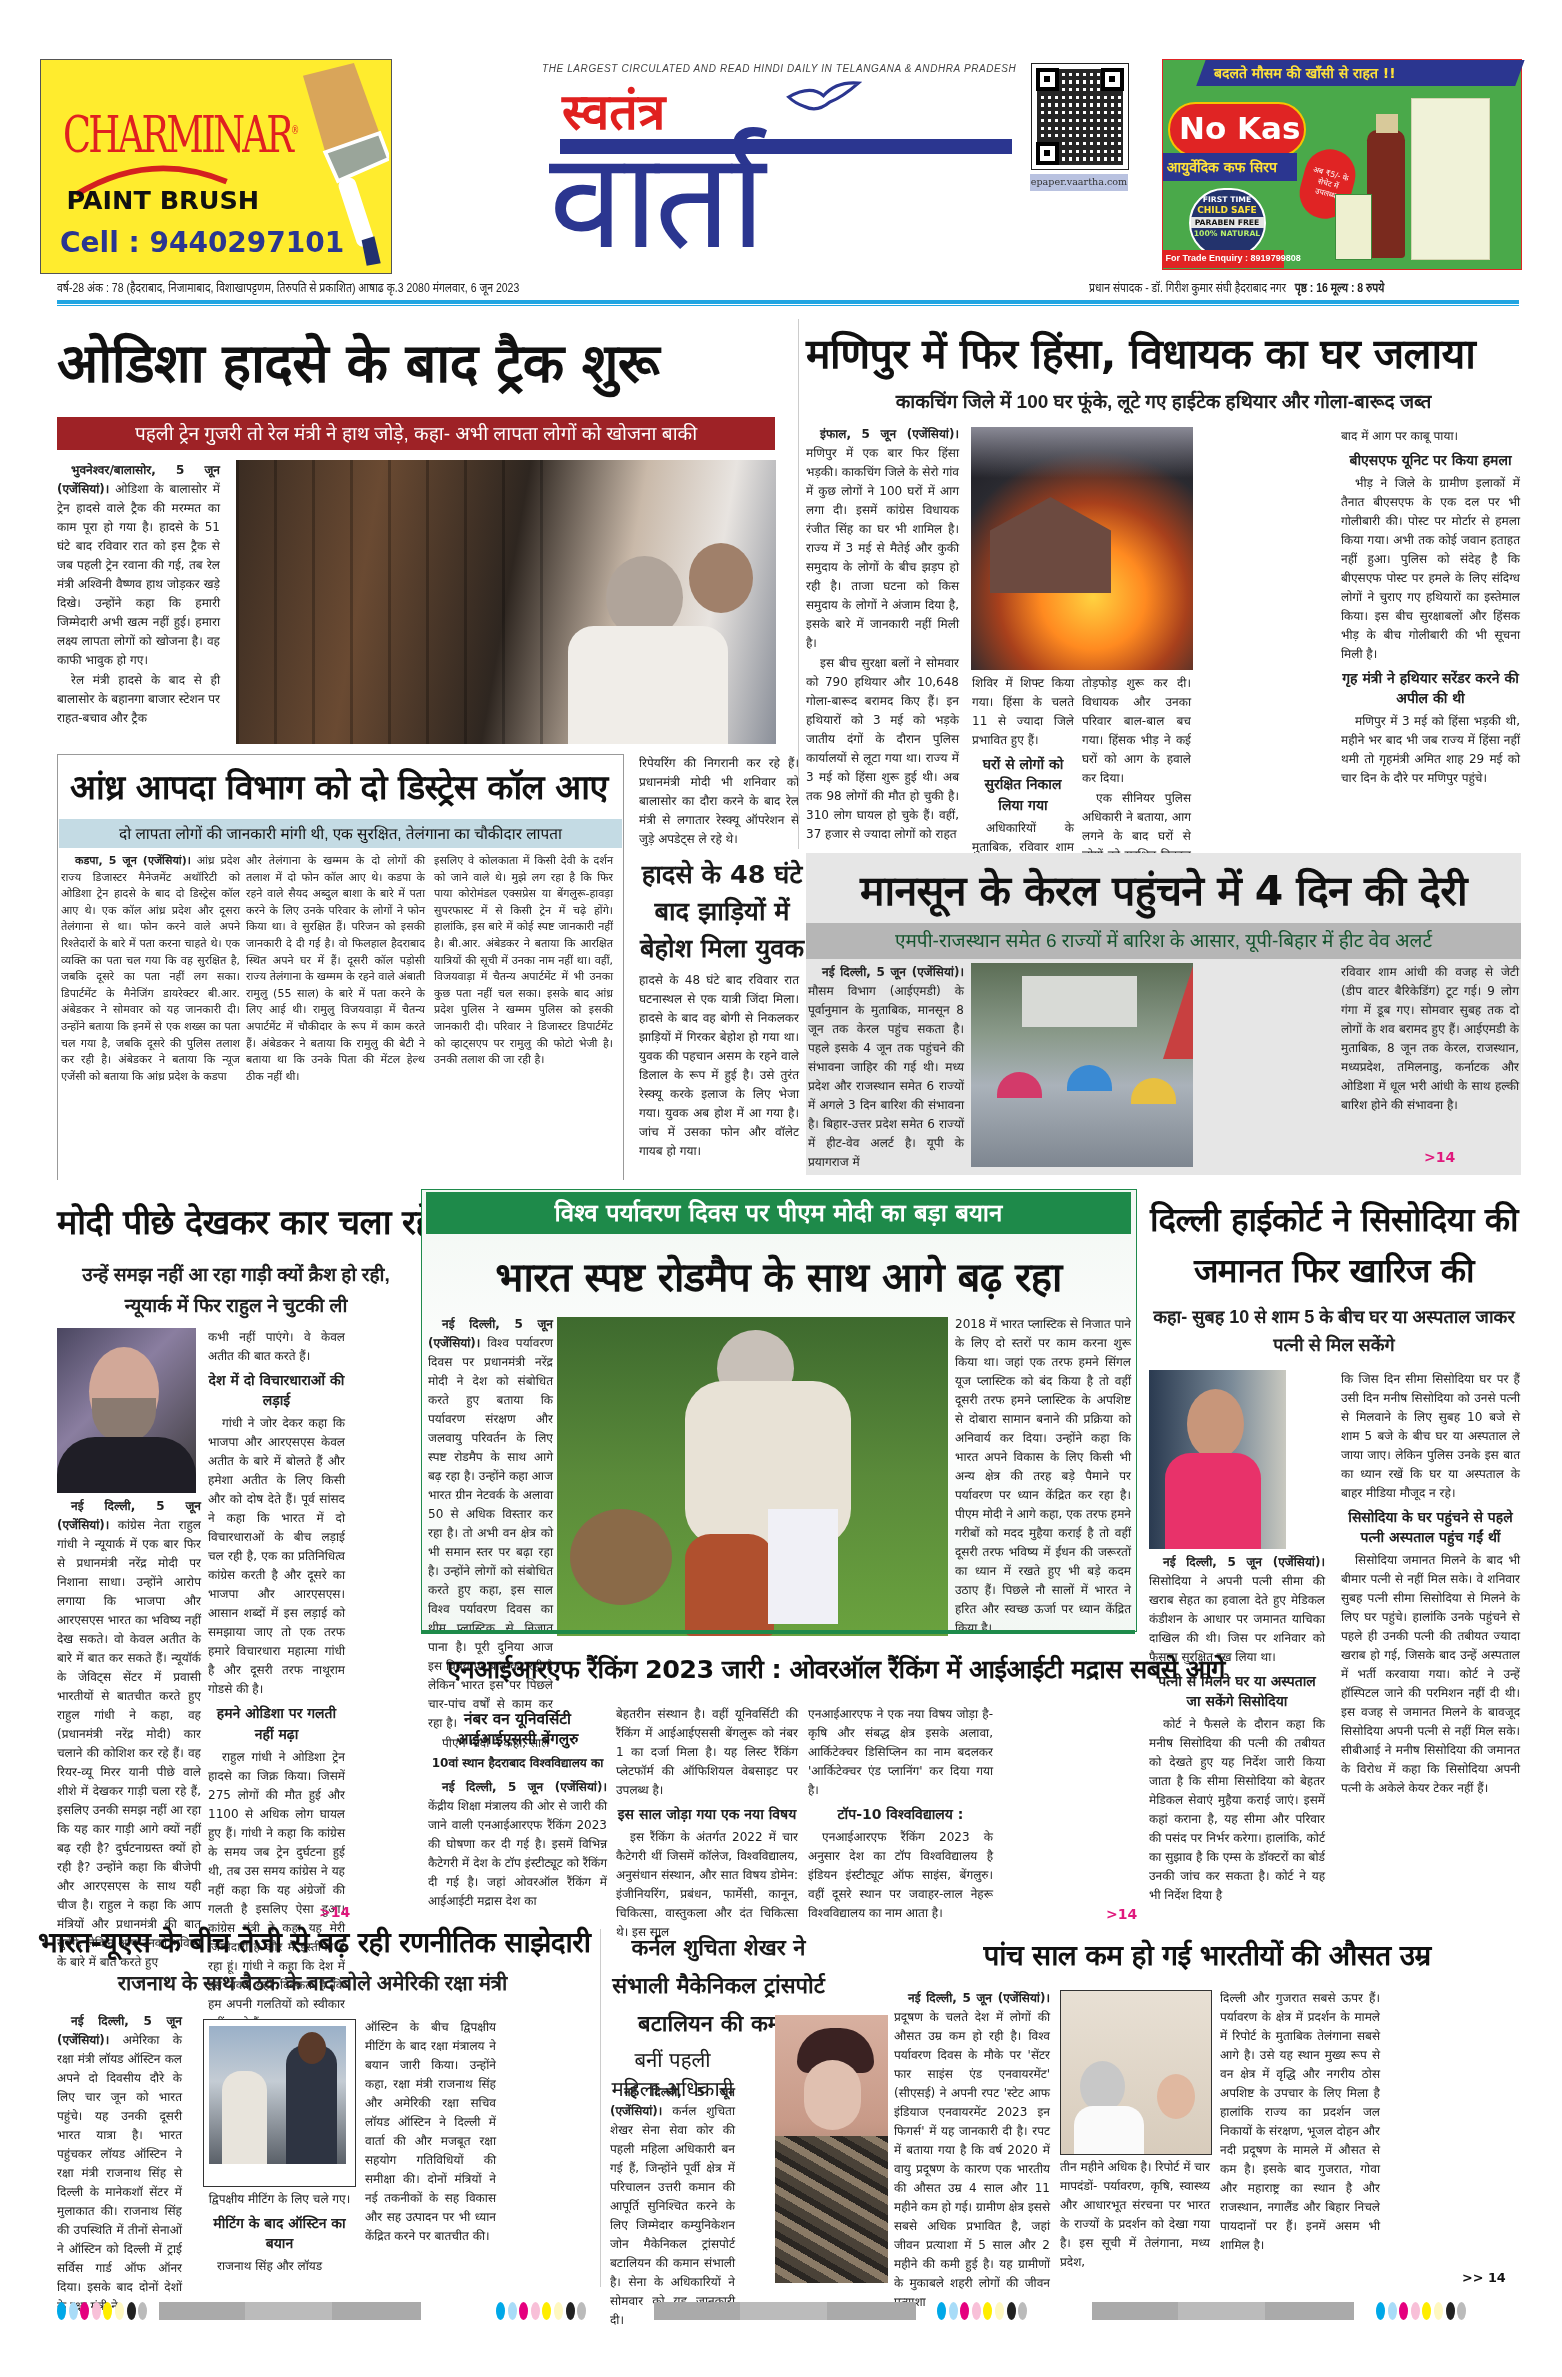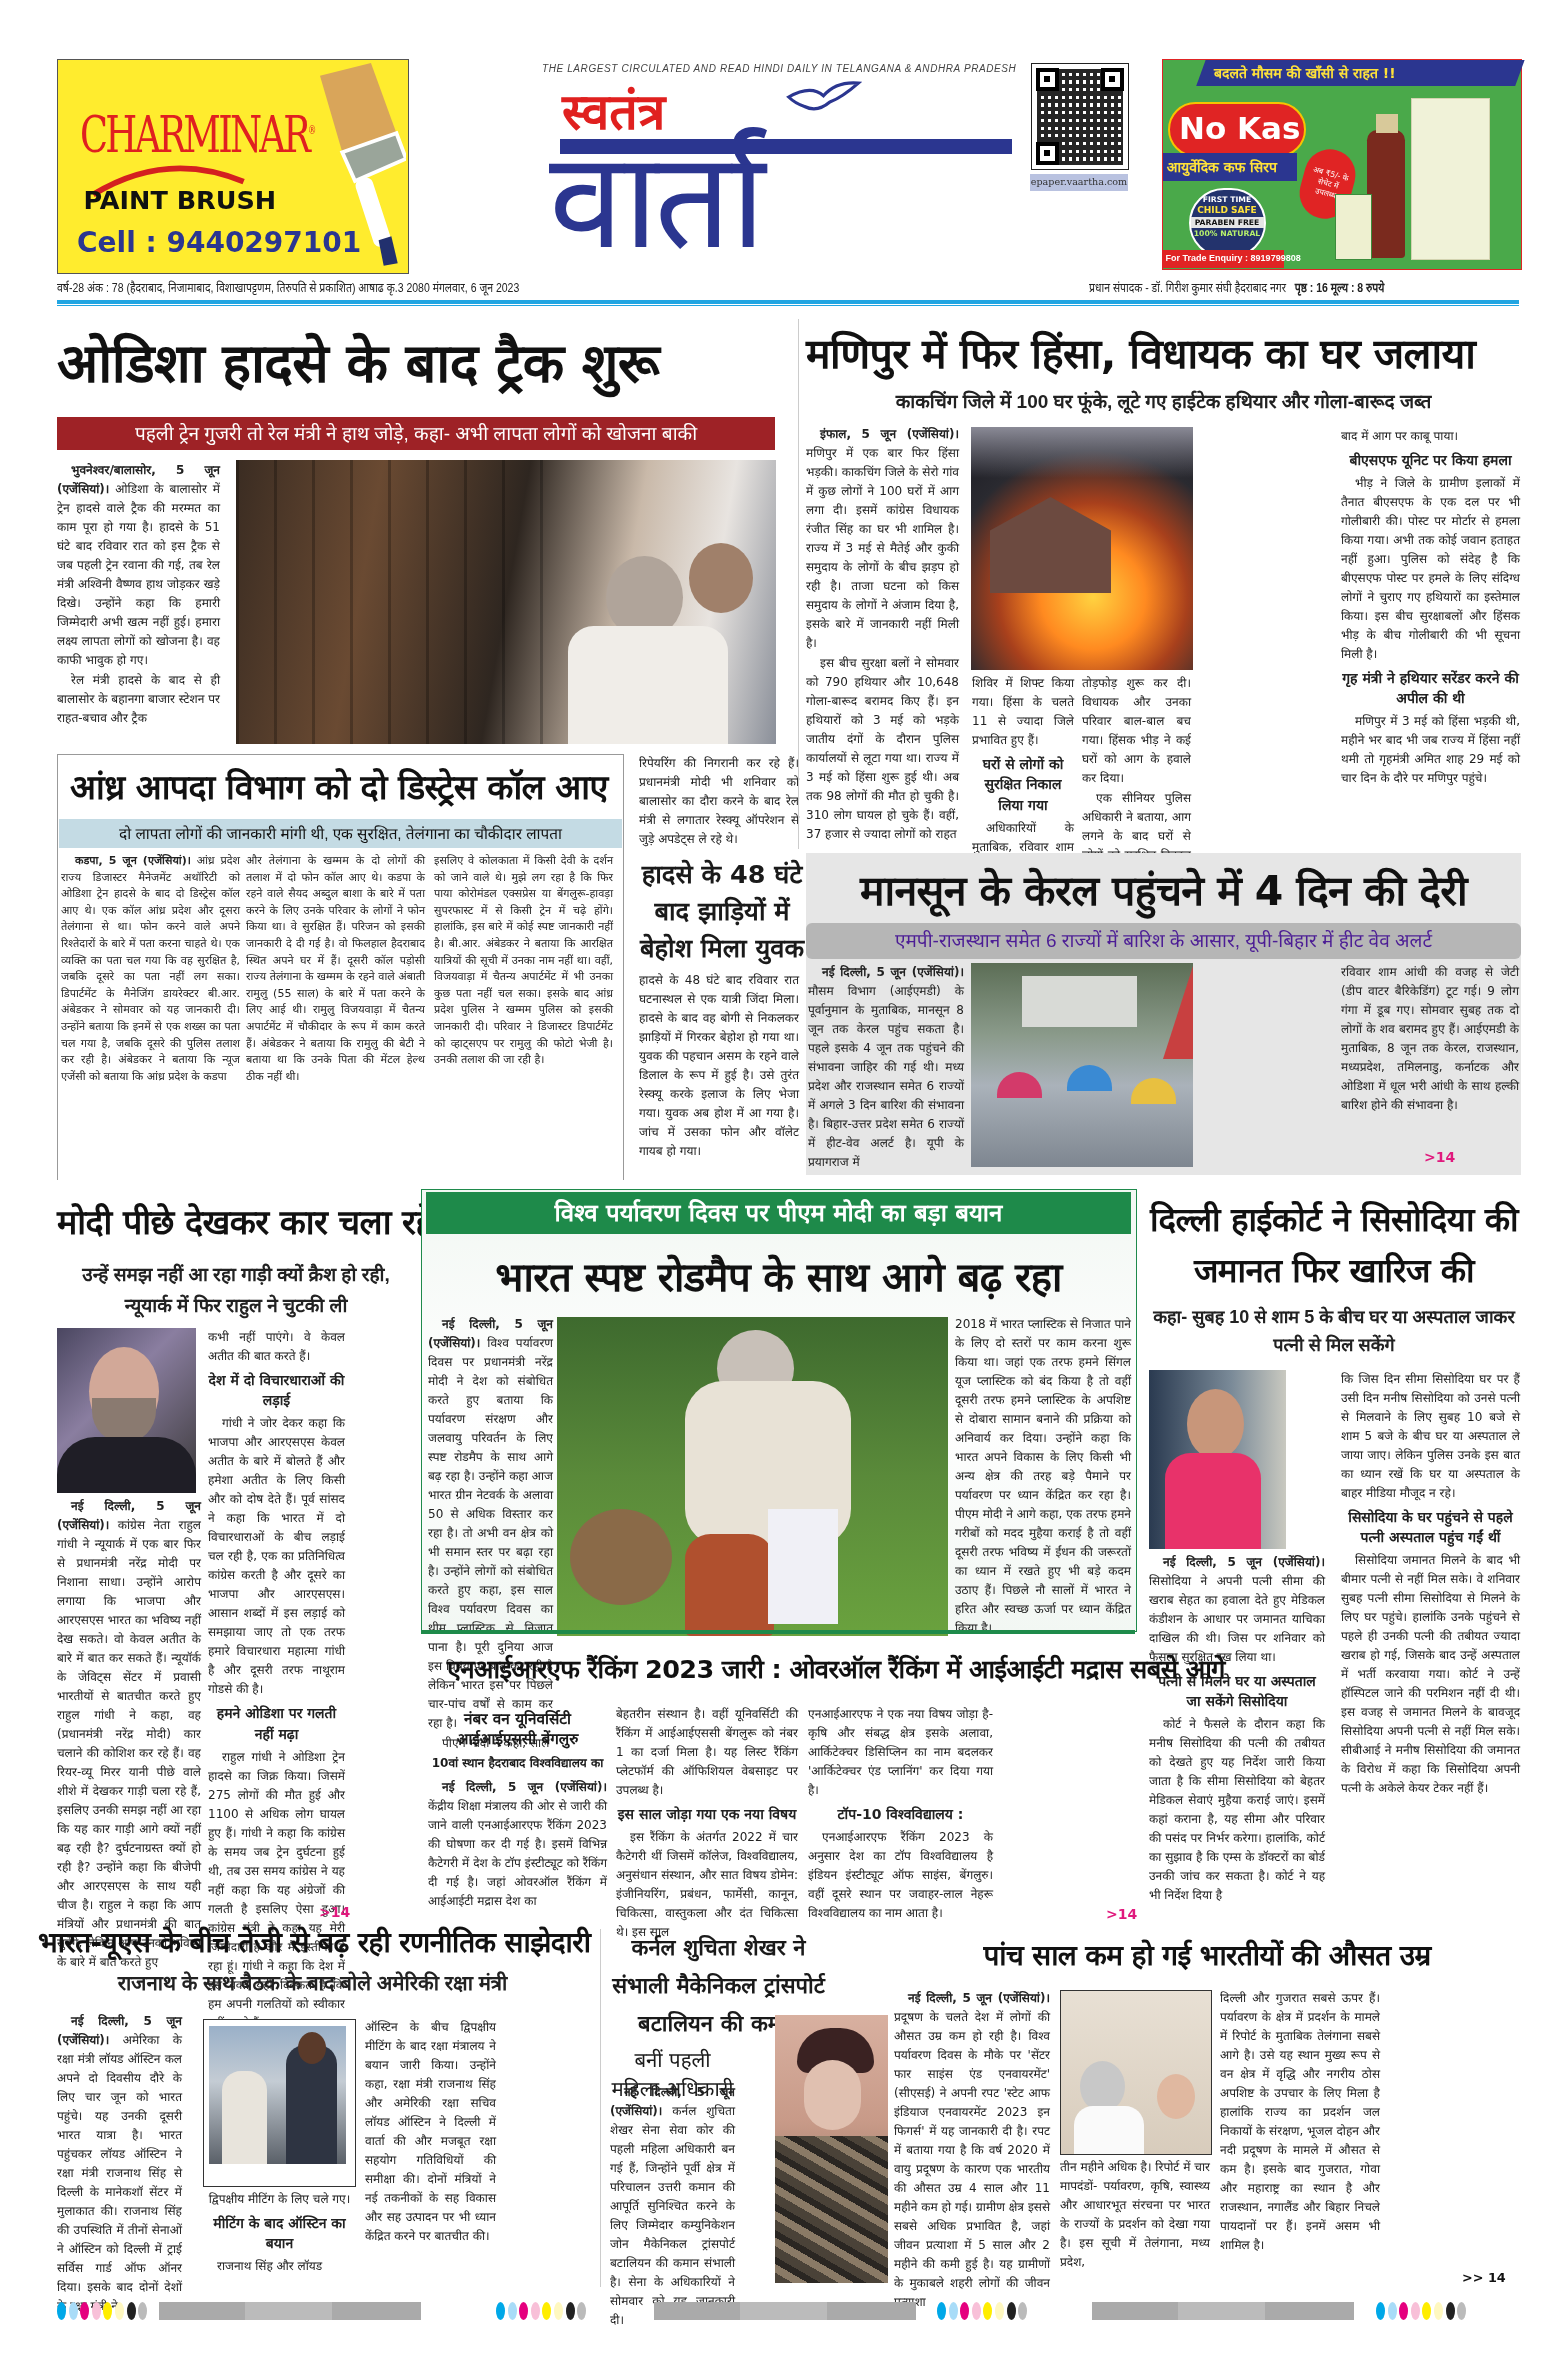--- a/index.html
+++ b/index.html
@@ -23,32 +23,32 @@
       repeating-linear-gradient(90deg,#000 0 3.8px,#fff 3.8px 7px),
       repeating-linear-gradient(0deg,#000 0 4.5px,#fff 4.5px 7.7px);
       background-blend-mode:multiply;}
   .qr-box{position:absolute;width:23px;height:23px;border:4.5px solid #000;background:#fff;box-sizing:border-box;}
   .qr-box::after{content:"";position:absolute;left:3.8px;top:3.8px;width:6.4px;height:6.4px;background:#000;}
   .nokas{background:#4aa94a;border:1.9px solid #e02424;}
   .rule-blue{background:#21a5e2;}
   .rule-blue2{background:#21a5e2;}
   .kicker-red{background:#9e2226;color:#fff;}
   .kicker-blue{background:#c4dbe4;color:#111;}
-  .kicker-grey{background:#b6b6b6;color:#4c1d95;border-radius:6px;}
+  .kicker-grey{background:#b6b6b6;color:#14532d;}
   .box-grey{background:#e6e6e6;}
   .env-box{border:1.9px solid #1f8a4c;background:linear-gradient(180deg,#f2f7f3 0%,#fff 50%,#f2f7f3 100%);}
   .env-band{background:#1e8a4a;color:#fff;}
   .dots{display:flex;gap:2.6px;}
   .dot{width:9px;height:18px;border-radius:50%;}
   .greybar{background:linear-gradient(90deg,#aaa 0 33%,#bbb 33% 66%,#aaa 66% 100%);}
 </style>
 </head>
 <body>
 
-<div class="abs ad-charminar" style="left:57px;top:59px;width:350px;height:213px;">
+<div class="abs ad-charminar" style="left:40px;top:59px;width:350px;height:213px;">
   <div class="abs serif" style="left:22.4px;top:45px;font-size:51px;color:#e02020;letter-spacing:-3.8px;transform:scaleX(0.72);transform-origin:left;">
     <span>CHARMINAR</span><sup style="font-size:11.5px;letter-spacing:0">®</sup>
   </div>
   <svg class="abs" style="left:32px;top:96px" width="160" height="45" viewBox="0 0 250 70">
       <path d="M5 60 Q120 -10 240 40" stroke="#d42020" stroke-width="9" fill="none"></path>
     </svg>
   <div class="abs" style="left:25.5px;top:125px;font-size:25.5px;font-weight:bold;color:#111;">PAINT BRUSH</div>
   <div class="abs" style="left:19px;top:166px;font-size:28px;font-weight:bold;color:#2b3690;">Cell : 9440297101</div>
   <svg class="abs" style="left:211px;top:3.2px" width="137" height="204" viewBox="0 0 215 320">
     <polygon points="80,20 160,0 200,110 115,140" fill="#d9a55a"></polygon>

